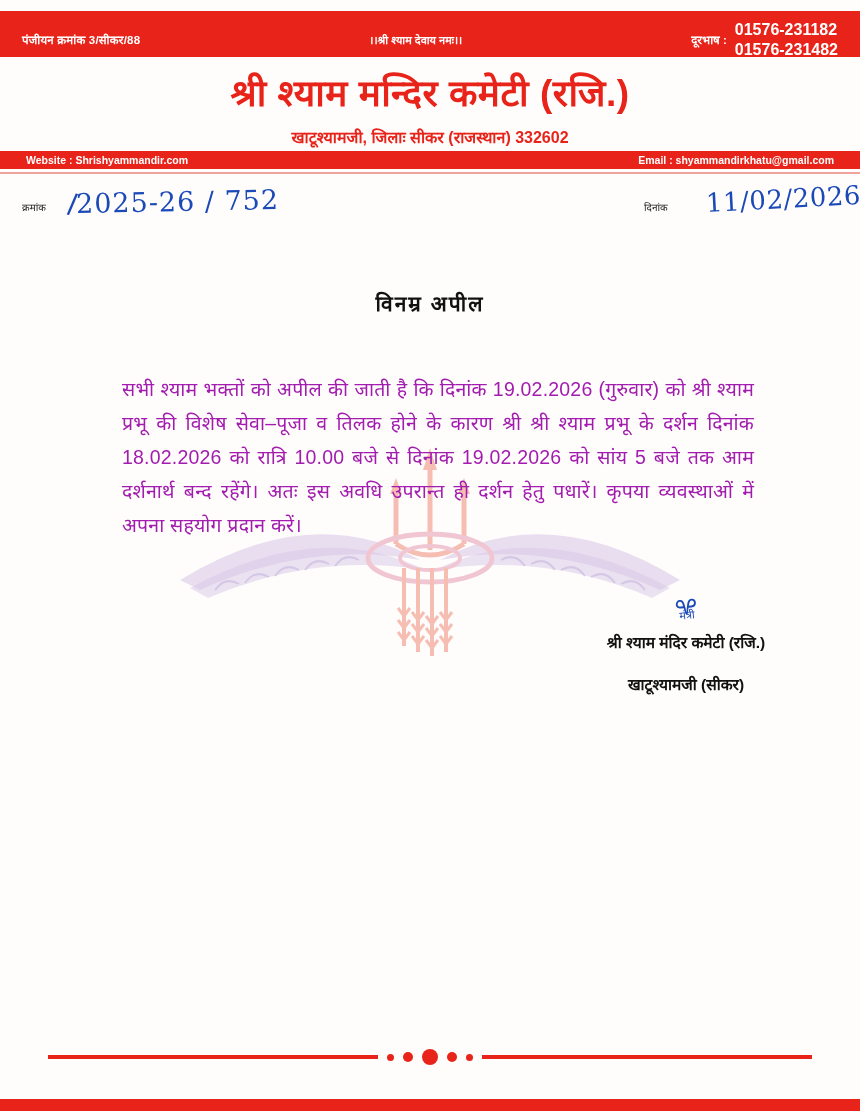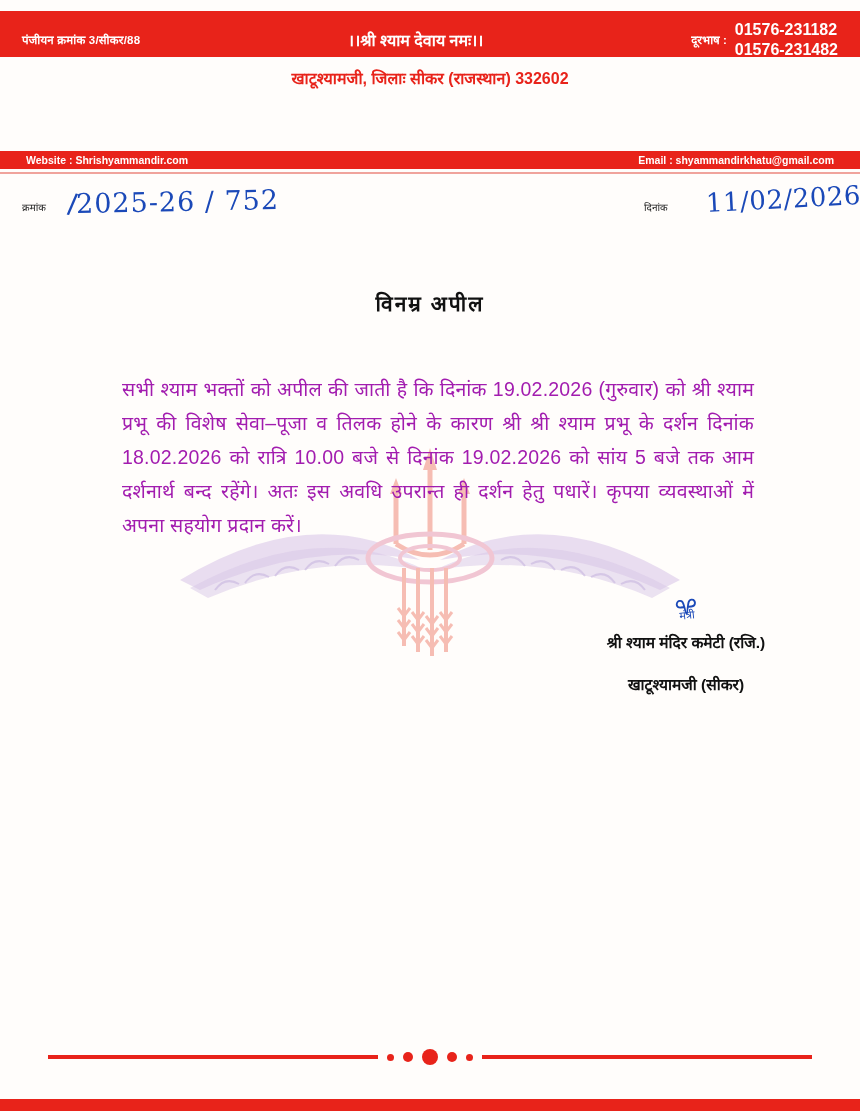--- a/index.html
+++ b/index.html
@@ -37,21 +37,21 @@
     padding: 12px 22px;
     box-sizing: border-box;
   }
   .top-band .tb-left {
     font-size: 11.5px;
     font-weight: bold;
     letter-spacing: .2px;
     white-space: nowrap;
   }
   .top-band .tb-center {
-    font-size: 16px;
+    font-size: 11px;
     font-weight: bold;
     text-align: center;
     flex: 1;
   }
   .top-band .tb-right {
     display: flex;
     align-items: center;
     gap: 8px;
     font-size: 11.5px;
     font-weight: bold;
@@ -265,20 +265,21 @@
     <div class="tb-right">
       <span>दूरभाष :</span>
       <span class="phones">
         <span>01576-231182</span>
         <span>01576-231482</span>
       </span>
     </div>
   </div>
 
   <div class="masthead">
+    <div class="title">श्री श्याम मन्दिर कमेटी (रजि.)</div>
     <div class="subtitle">खाटूश्यामजी, जिलाः सीकर (राजस्थान) 332602</div>
   </div>
 
   <div class="contact-band">
     <span>Website : Shrishyammandir.com</span>
     <span>Email : shyammandirkhatu@gmail.com</span>
   </div>
   <div class="rule-thin" style="top:172px;"></div>
 
   <div class="ref-row">

